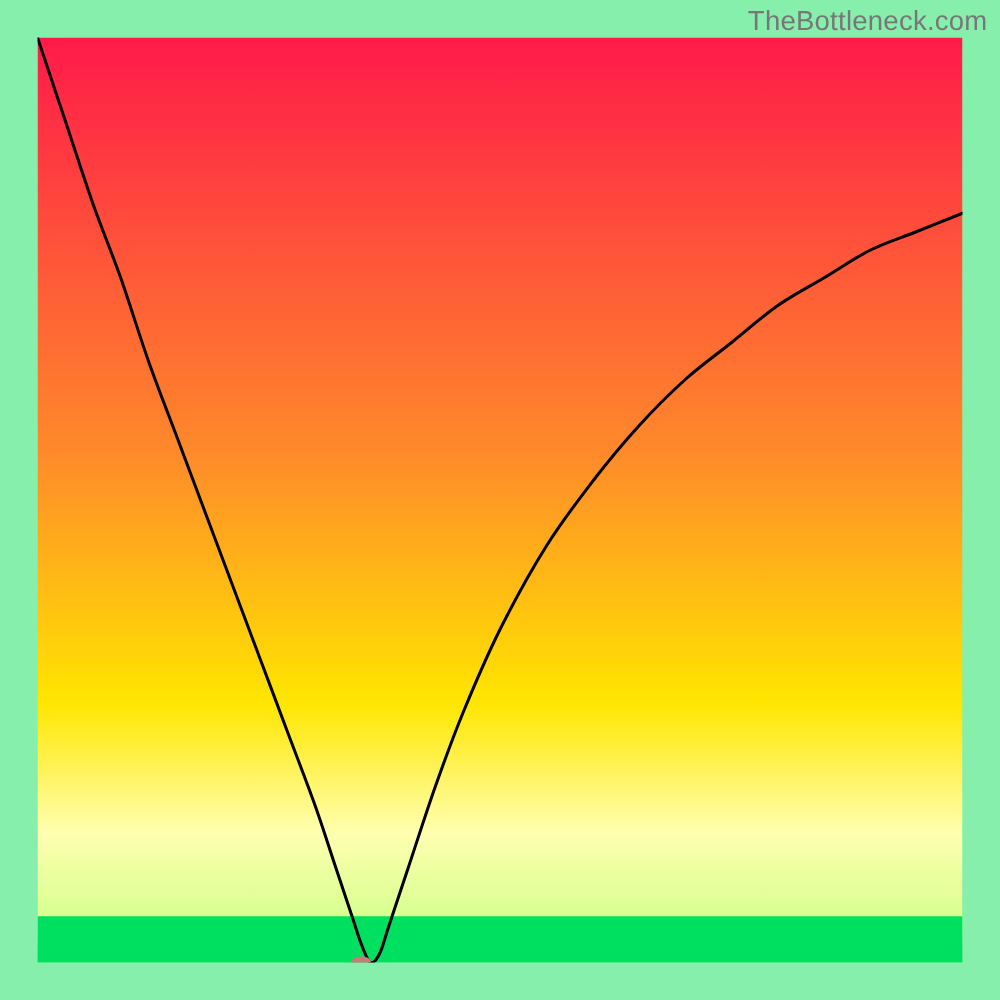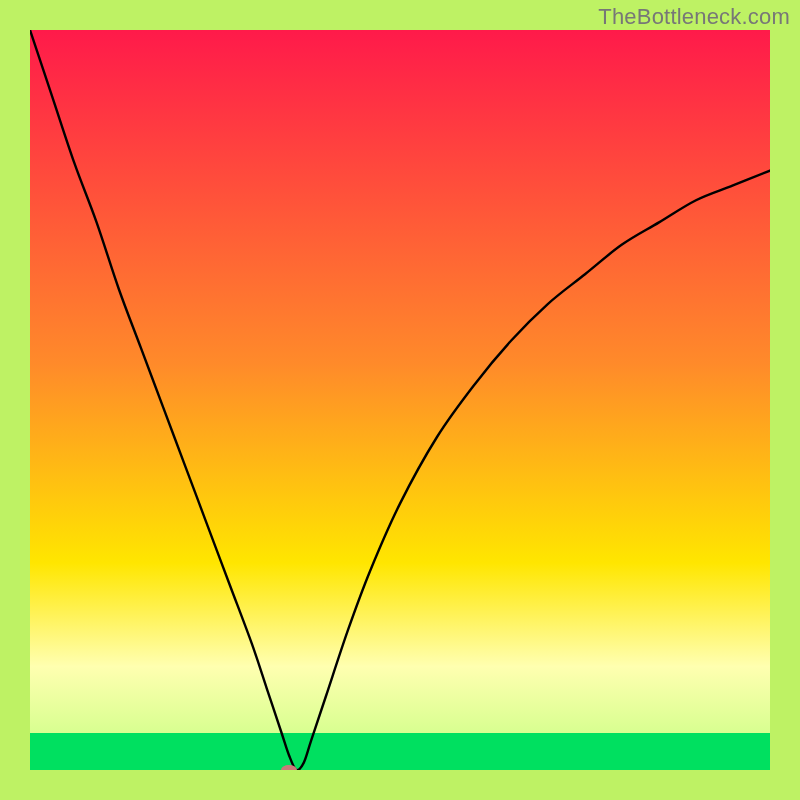--- a/index.html
+++ b/index.html
@@ -8,21 +8,21 @@
     width: 800px;
     height: 800px;
     overflow: hidden;
     background: #000;
     font-family: Arial, Helvetica, sans-serif;
   }
   .frame {
     position: relative;
     width: 800px;
     height: 800px;
-    background: #bef264;
+    background: #86efac;
   }
   .watermark {
     position: absolute;
     top: 4px;
     right: 10px;
     color: #777;
     font-size: 22px;
     font-weight: 500;
     letter-spacing: 0.2px;
     z-index: 5;

